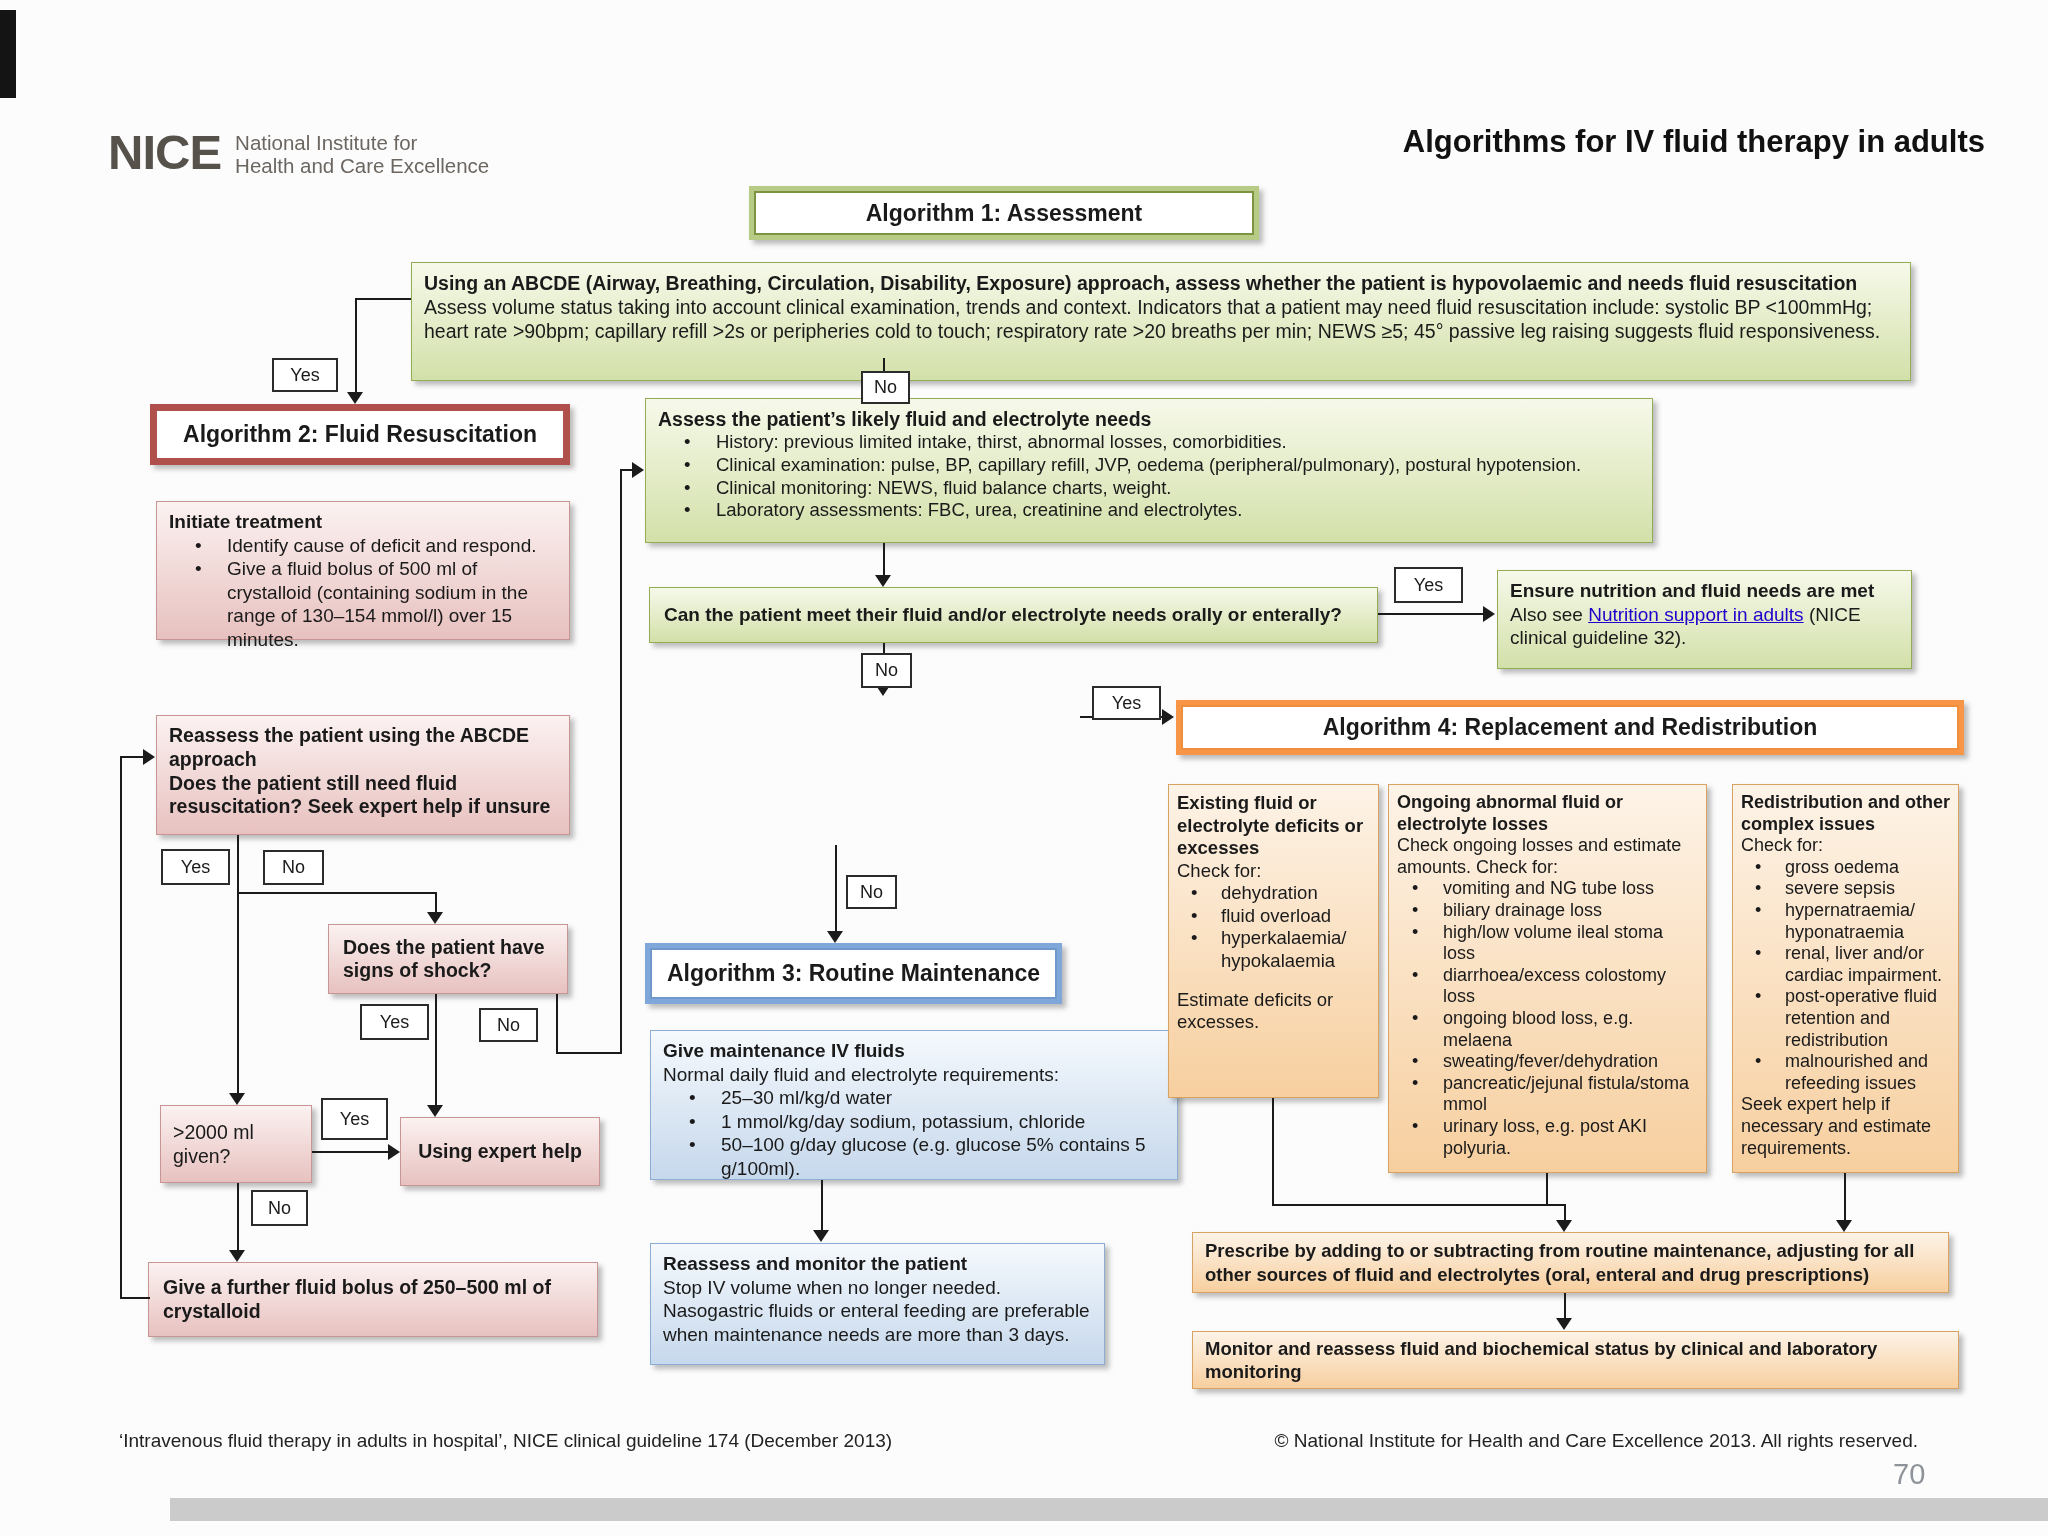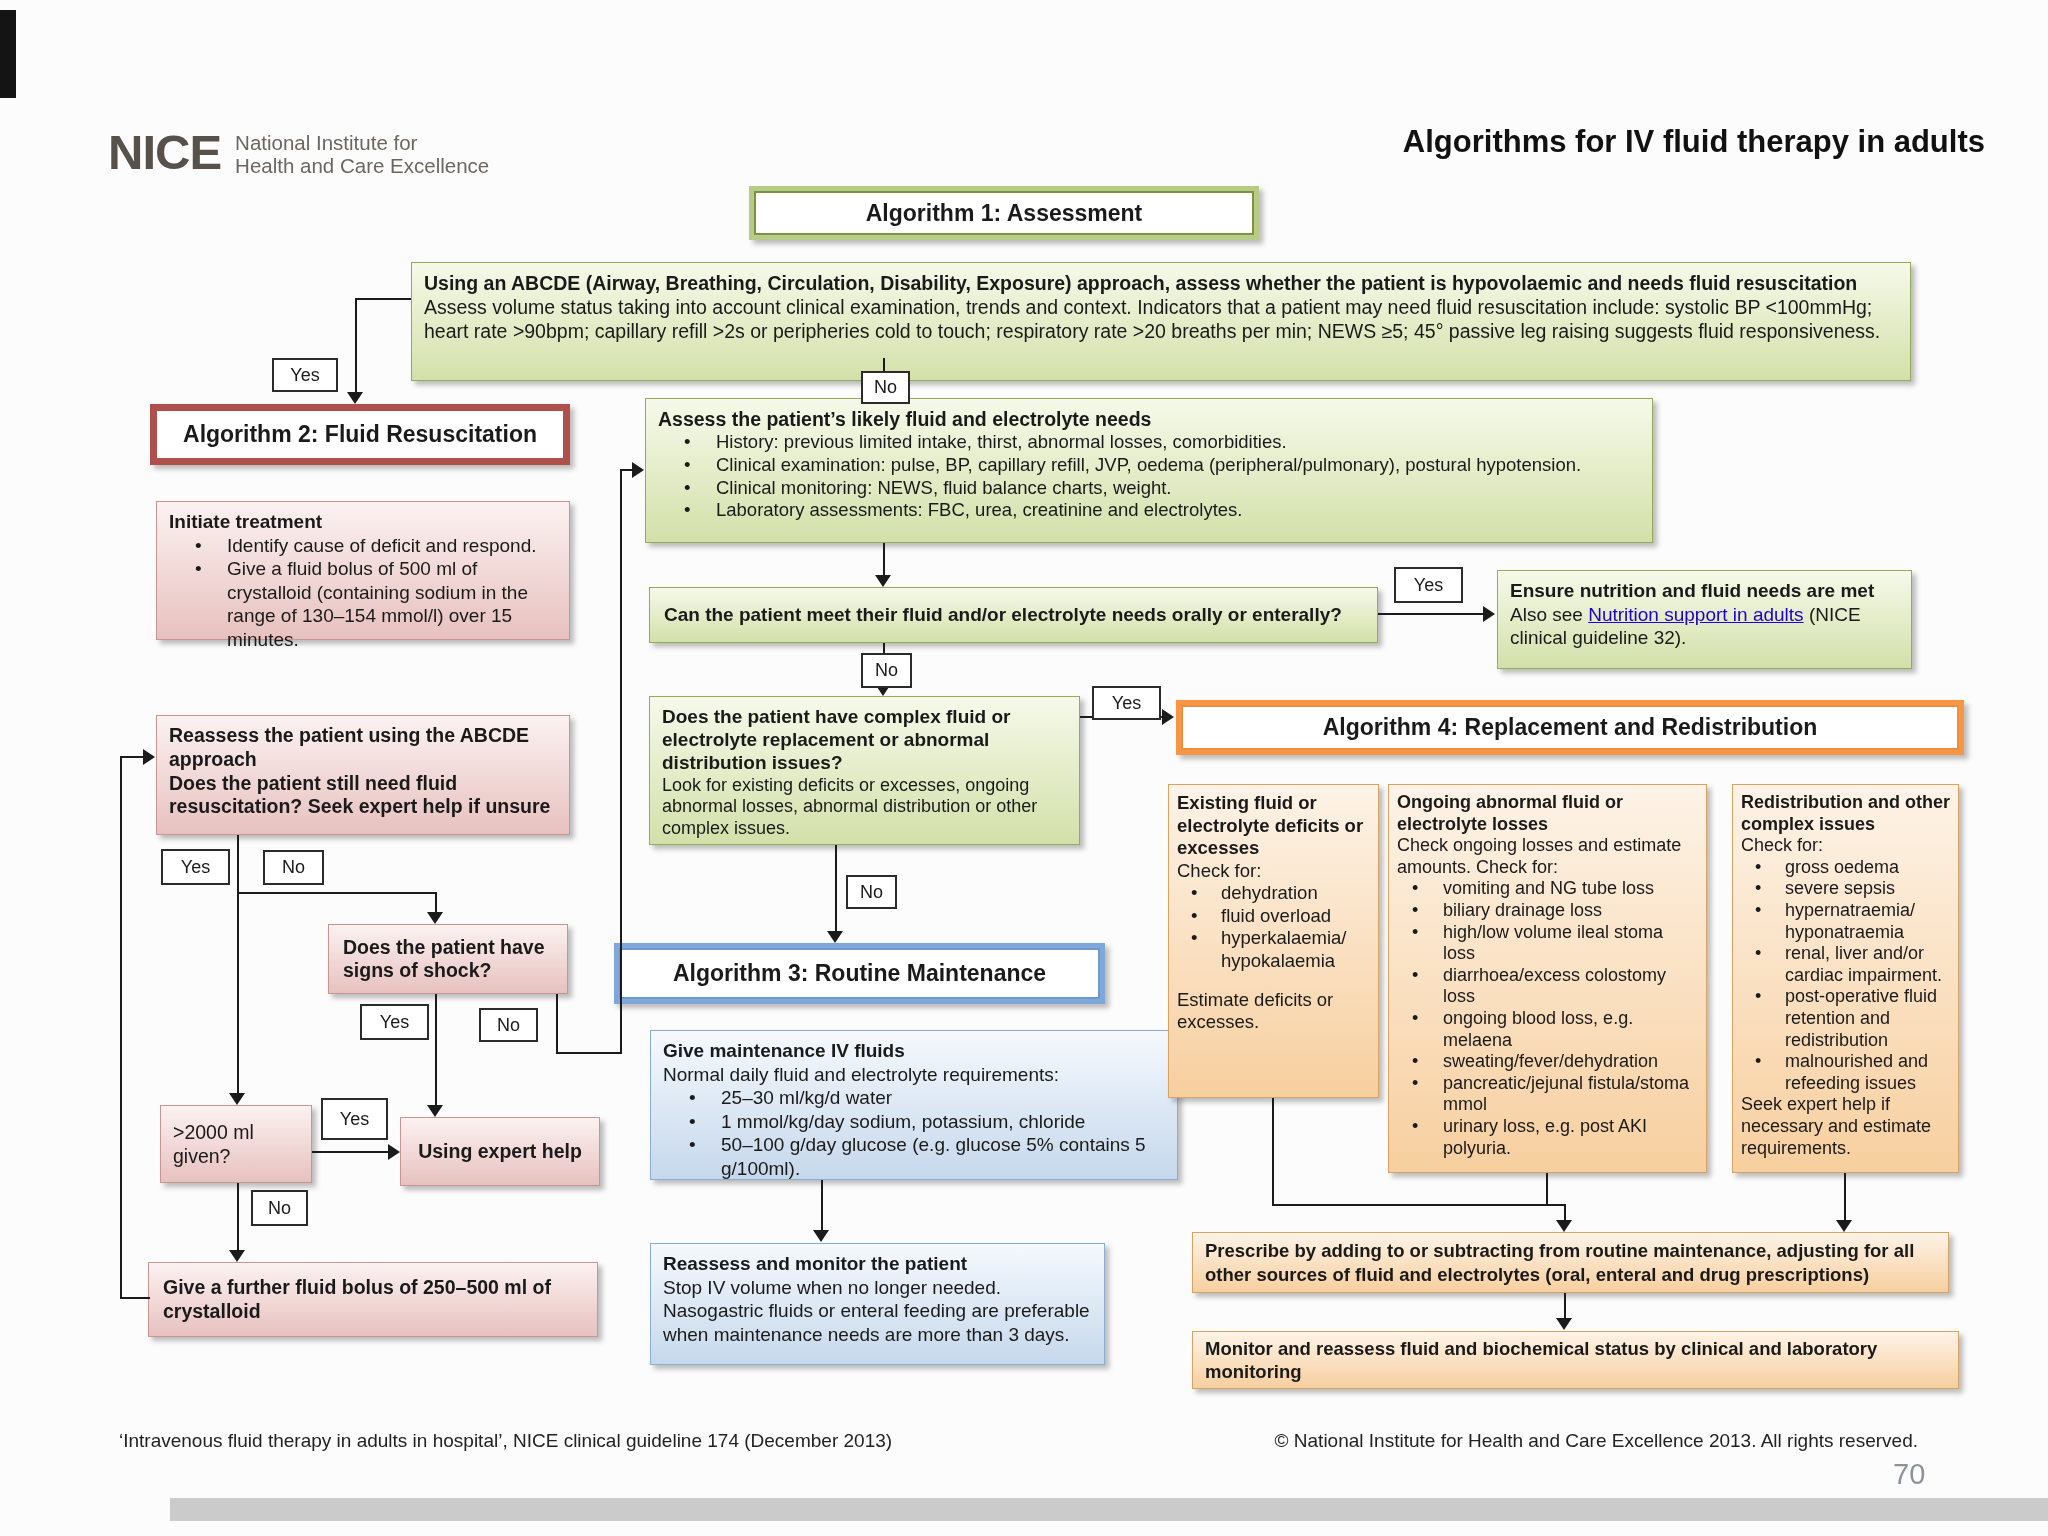--- a/index.html
+++ b/index.html
@@ -84,24 +84,20 @@
     <div class="t" style="font-size:19px">Can the patient meet their fluid and/or electrolyte needs orally or enterally?</div>
   </div>
 
   <div class="box g pad fs19" style="left:1497px;top:570px;width:415px;height:99px">
     <div class="t">Ensure nutrition and fluid needs are met</div>
     <div>
       <span>Also see </span><span class="link">Nutrition support in adults</span><span> (NICE clinical guideline 32).</span>
     </div>
   </div>
 
-  <div class="box g pad" style="left:649px;top:696px;width:431px;height:149px">
-    <div class="t" style="font-size:19px;line-height:1.22">Does the patient have complex fluid or electrolyte replacement or abnormal distribution issues?</div>
-    <div class="fs18">Look for existing deficits or excesses, ongoing abnormal losses, abnormal distribution or other complex issues.</div>
-  </div>
 
   <div class="hdr redb" style="left:150px;top:404px;width:420px;height:61px">
     <div>Algorithm 2: Fluid Resuscitation</div>
   </div>
 
   <div class="box p pad fs19" style="left:156px;top:501px;width:414px;height:139px">
     <div class="t">Initiate treatment</div>
     <div class="bi">Identify cause of deficit and respond.</div>
     <div class="bi">Give a fluid bolus of 500 ml of crystalloid (containing sodium in the range of 130–154 mmol/l) over 15 minutes.</div>
   </div>
@@ -120,21 +116,21 @@
   </div>
 
   <div class="box p cv" style="left:400px;top:1117px;width:200px;height:69px;padding:4px 10px;align-items:center">
     <div class="t" style="font-size:19.5px">Using expert help</div>
   </div>
 
   <div class="box p cv" style="left:148px;top:1262px;width:450px;height:75px;padding:4px 14px">
     <div class="t" style="font-size:19.5px;line-height:1.22">Give a further fluid bolus of 250–500 ml of crystalloid</div>
   </div>
 
-  <div class="hdr blueb" style="left:614px;top:943px;width:491px;height:61px">
+  <div class="hdr blueb" style="left:645px;top:943px;width:417px;height:61px">
     <div>Algorithm 3: Routine Maintenance</div>
   </div>
 
   <div class="box bl pad fs19" style="left:650px;top:1030px;width:528px;height:150px">
     <div class="t">Give maintenance IV fluids</div>
     <div>Normal daily fluid and electrolyte requirements:</div>
     <div class="bi">25–30 ml/kg/d water</div>
     <div class="bi">1 mmol/kg/day sodium, potassium, chloride</div>
     <div class="bi">50–100 g/day glucose (e.g. glucose 5% contains 5 g/100ml).</div>
   </div>

